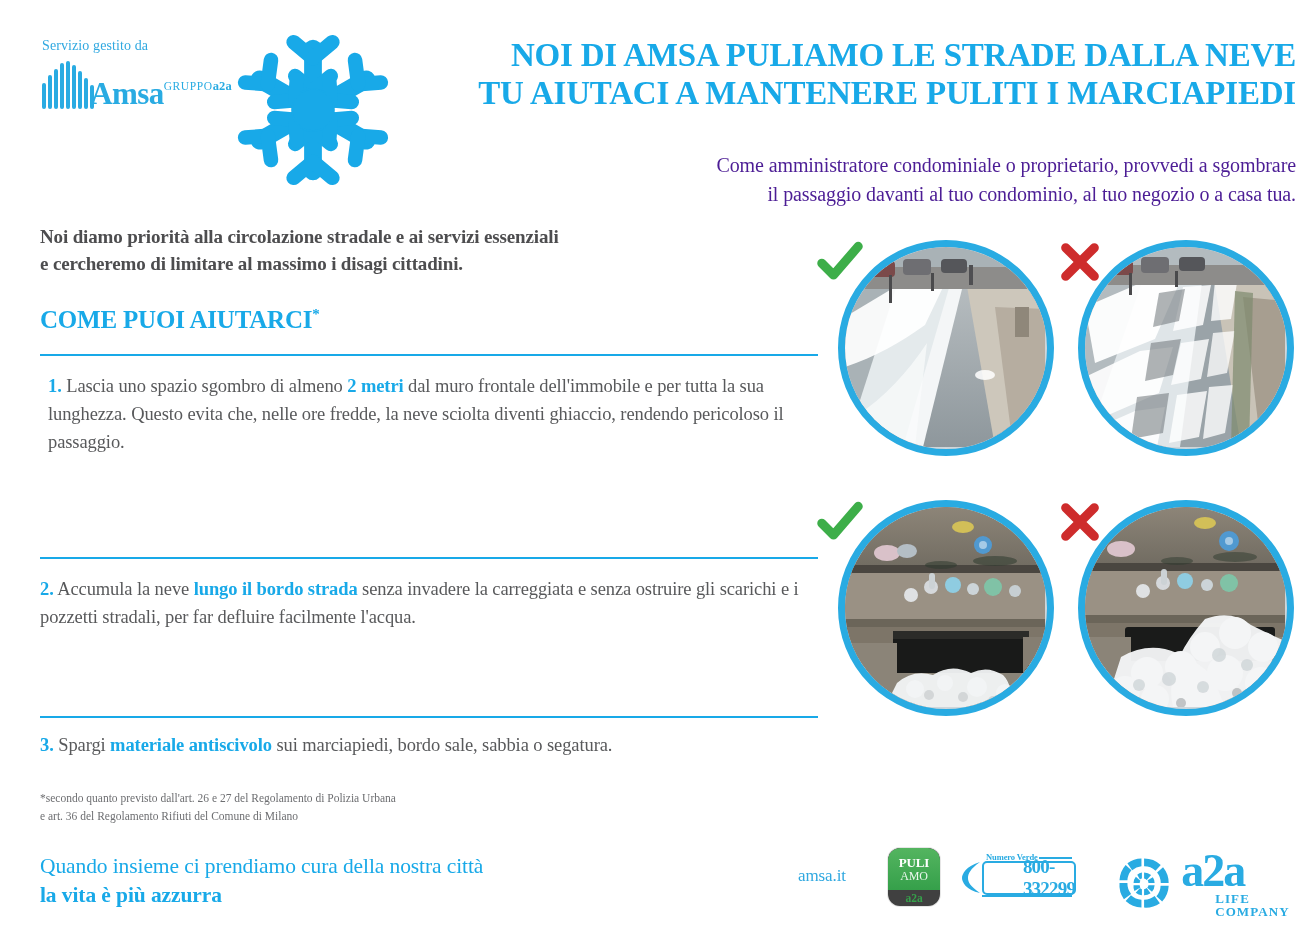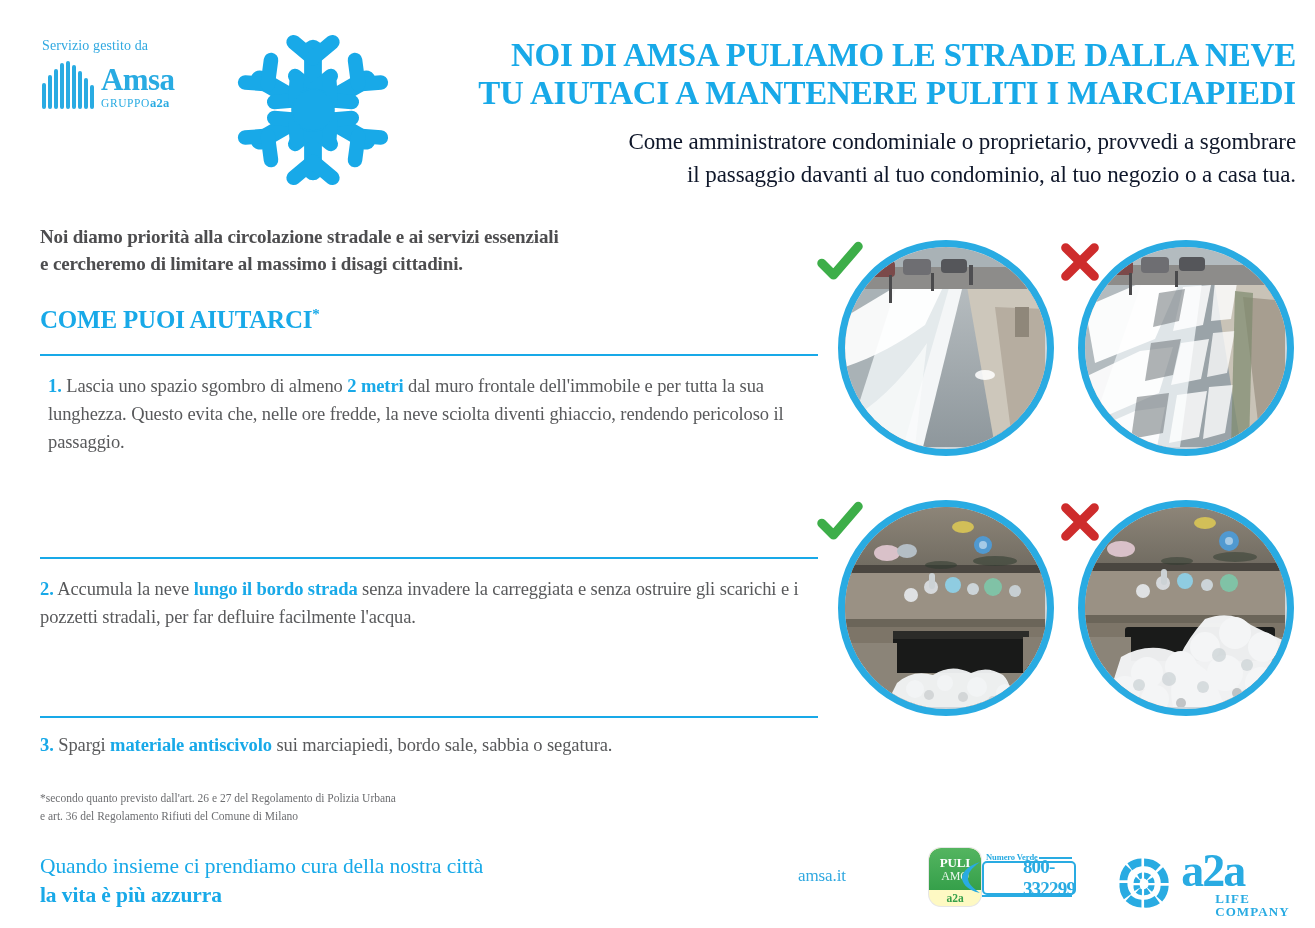--- a/index.html
+++ b/index.html
@@ -12,34 +12,34 @@
     position:relative;
   }
   .page{position:relative;width:1315px;height:928px;font-family:Liberation Serif, serif;}
 
   
   .hdr-left{position:absolute;left:42px;top:38px;width:190px;}
   .hdr-servizio{font-size:14px;color:#2FA8E0;letter-spacing:.1px;margin-bottom:7px;}
   .amsa-logo{display:flex;align-items:flex-end;gap:7px;}
   .amsa-bars{position:relative;width:52px;height:48px;}
   .amsa-bars i{position:absolute;bottom:0;width:4px;background:#29ABE2;border-radius:2px;}
-  .amsa-wordmark{display:flex;flex-direction:column;line-height:1;}
+  .amsa-wordmark{display:flex;line-height:1;}
   .amsa-name{font-size:31px;font-weight:bold;color:#29ABE2;letter-spacing:-.6px;}
   .amsa-sub{font-size:12.5px;font-weight:bold;color:#29ABE2;letter-spacing:.2px;margin-top:2px;}
   .amsa-sub .g{font-weight:normal;letter-spacing:.6px;font-size:11.5px;}
 
   .snowflake{position:absolute;left:232px;top:26px;width:162px;height:168px;}
 
   .hdr-right{position:absolute;left:430px;top:36px;width:866px;text-align:right;}
   .hdr-title{
     font-size:33px;font-weight:bold;color:#18A9E8;
     line-height:1.16;letter-spacing:-.2px;white-space:nowrap;
   }
   .hdr-sub{
-    margin-top:12px;font-size:23px;color:#0f172a;line-height:1.45;
+    margin-top:38px;font-size:20px;color:#4c1d95;line-height:1.45;
     letter-spacing:-.1px;
   }
 
   
   .left-col{position:absolute;left:40px;top:224px;width:780px;}
   .intro{font-size:19px;font-weight:bold;color:#4d4d4f;line-height:1.42;letter-spacing:-.15px;}
   .come{font-size:25px;font-weight:bold;color:#18A9E8;margin-top:28px;letter-spacing:-.2px;}
   .come sup{font-size:15px;}
 
   .rule{height:2px;background:#18A9E8;width:778px;}
@@ -71,22 +71,22 @@
   .p3{left:838px;top:500px;}
   .p4{left:1078px;top:500px;}
   .m1{left:814px;top:236px;}
   .m2{left:1054px;top:236px;}
   .m3{left:814px;top:496px;}
   .m4{left:1054px;top:496px;}
 
   
   .amsait{position:absolute;left:798px;top:866px;font-size:17px;color:#2FA8E0;letter-spacing:-.1px;}
   .puliamo{position:absolute;left:888px;top:848px;width:52px;height:58px;
-           border-radius:12px;background:#fef9c3;overflow:hidden;
-           box-shadow:0 0 0 1px #e6e6e6;margin-left:41px;}
+           border-radius:12px;background:#404040;overflow:hidden;
+           box-shadow:0 0 0 1px #e6e6e6;}
   .puliamo .grn{height:42px;background:linear-gradient(180deg,#54B560,#35A04A);
            border-radius:12px 12px 0 0;display:flex;flex-direction:column;
            align-items:center;justify-content:center;line-height:1.05;}
   .puliamo .grn .a{color:#fff;font-size:13px;font-weight:bold;letter-spacing:-.2px;}
   .puliamo .grn .b{color:#eaf6ec;font-size:12px;letter-spacing:-.2px;}
   .puliamo .wht{height:16px;display:flex;align-items:center;justify-content:center;
            color:#35A04A;font-size:11.5px;font-weight:bold;}
 
   .verde{position:absolute;left:960px;top:852px;width:115px;height:48px;}
   .verde .label{position:absolute;left:26px;top:0px;font-size:8.5px;font-weight:bold;

